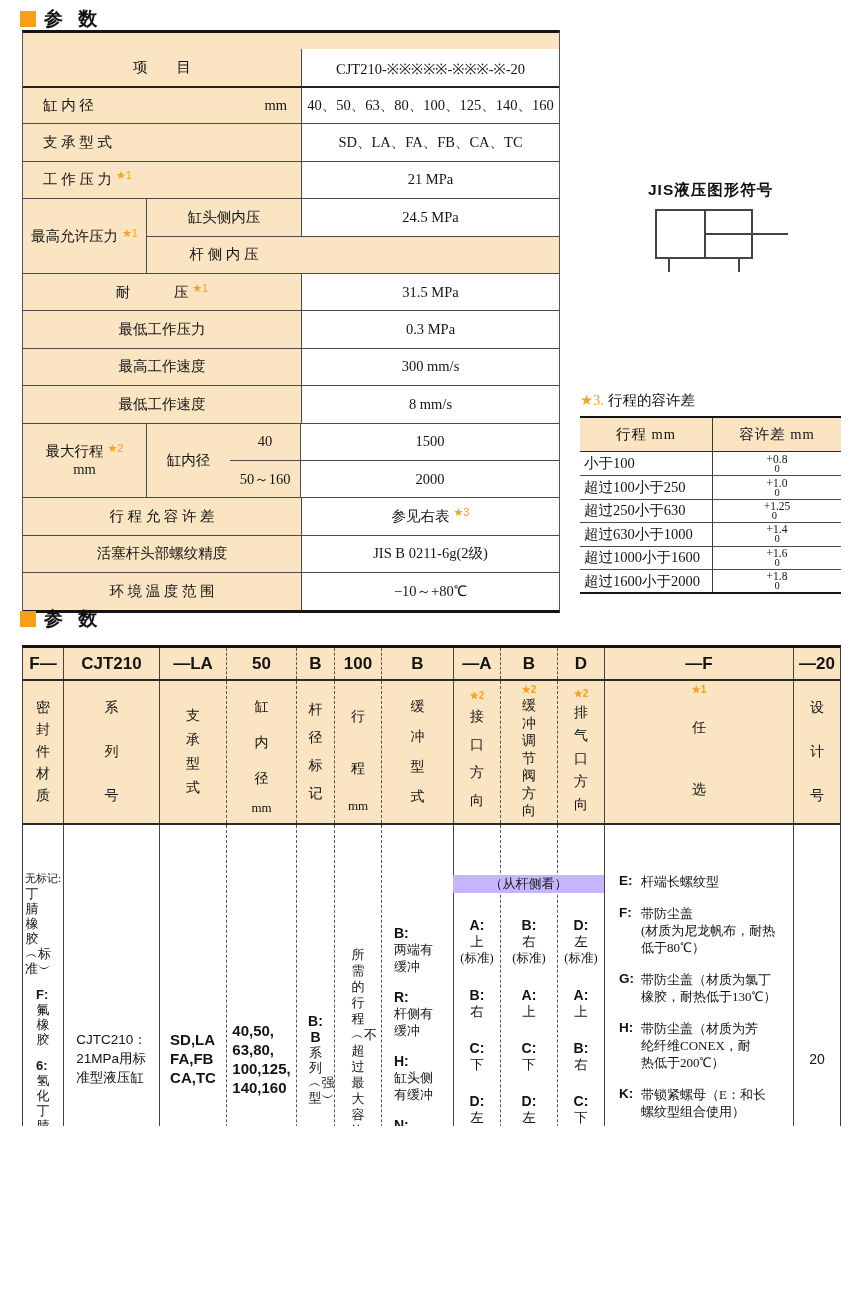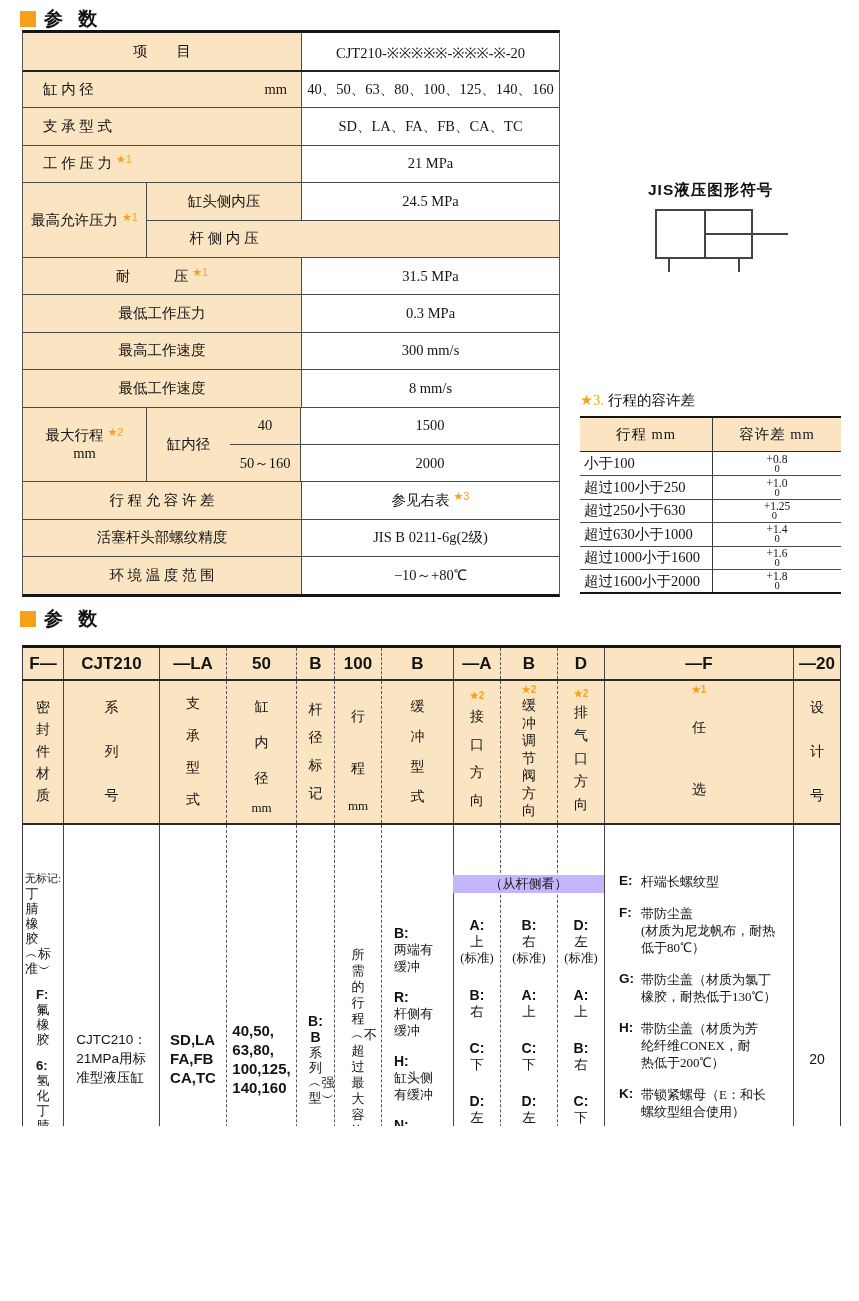--- a/index.html
+++ b/index.html
@@ -11,21 +11,21 @@
   .sec-title { position:absolute; display:flex; align-items:center; gap:8px; }
   .sq { width:16px; height:16px; background:#F7A11B; flex:0 0 auto; }
   .sec-title span { font-family:"Liberation Sans", sans-serif; font-weight:bold;
                     font-size:19px; letter-spacing:5px; color:#111; }
 
   
   .t1 { position:absolute; left:22px; top:30px; width:538px; background:#FAE4C2;
         border:1px solid #555; border-top:3px solid #151515; border-bottom:3px solid #151515;
         font-size:14.5px; }
   .t1r { display:flex; height:37.4px; border-top:1px solid #4a4a4a; align-items:stretch; }
-  .t1r.first { border-top:none; height:37px; }
+  .t1r.first { border-top:none; height:37px;margin-top:16px; }
   .t1r.bt2 { border-top:2.5px solid #222; }
   .t1r.dbl { height:74.8px; }
   .t1label { width:278px; display:flex; align-items:center; justify-content:center; }
   .t1label.lft { justify-content:flex-start; padding-left:20px; }
   .t1label.spread { justify-content:space-between; padding:0 14px 0 20px; }
   .t1val { flex:1; background:#fff; border-left:1px solid #4a4a4a;
            display:flex; align-items:center; justify-content:center; text-align:center; }
   .t1groupl { width:123px; display:flex; flex-direction:column; align-items:center; justify-content:center; }
   .t1sub { flex:1; display:flex; flex-direction:column; border-left:1px solid #4a4a4a; }
   .t1subr { display:flex; flex:1; }
@@ -299,21 +299,21 @@
     </div>
 
     <div class="m-l">
       <div class="lc w0">
           <span class="vchar" style="line-height:22px">密封件材质</span>
         </div>
       <div class="lc w1 bs">
           <span class="vchar" style="line-height:44px">系列号</span>
         </div>
       <div class="lc w2 bs">
-          <span class="vchar" style="line-height:32px">支承型式</span>
+          <span class="vchar" style="line-height:24px">支承型式</span>
         </div>
       <div class="lc w3 bd">
           <span class="vchar" style="line-height:36px">缸内径</span>
           <span class="unit">mm</span>
         </div>
       <div class="lc w4 bd">
           <span class="vchar" style="line-height:28px">杆径标记</span>
         </div>
       <div class="lc w5 bd">
           <span class="vchar" style="line-height:52px">行程</span>

